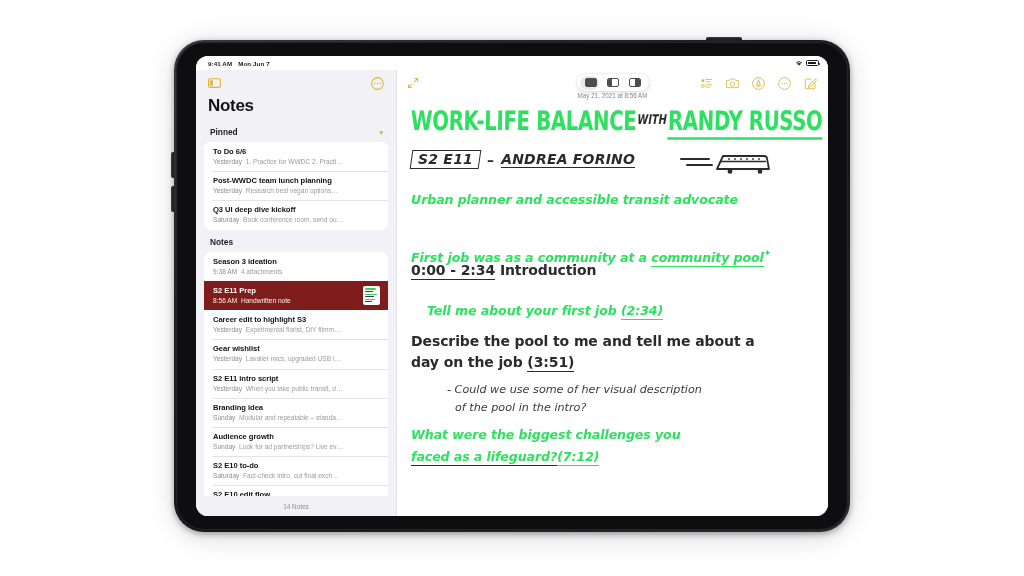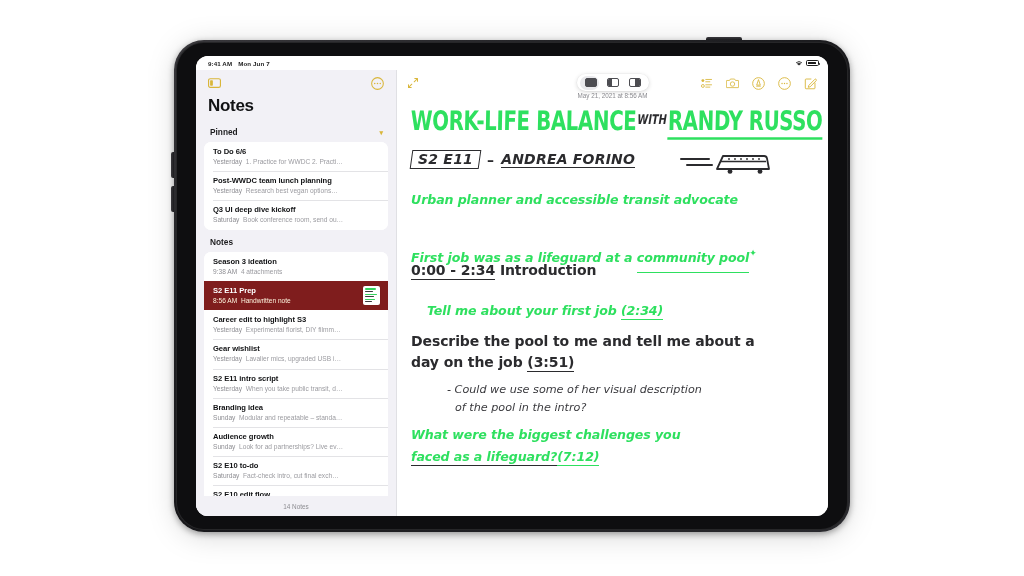--- a/index.html
+++ b/index.html
@@ -332,21 +332,21 @@
 
   
   .doodle { position: absolute; left: 282px; top: 48px; }
 
   .body-line { font-size: 12.6px; font-weight: bold; letter-spacing: -0.1px; font-style: italic; }
   .body-line.upright { font-style: normal; }
   .sub-note { font-size: 11.2px; font-style: italic; color: #3a3a3e; font-weight: normal; }
 
   .wavy {
     border-bottom: 1.8px solid #2ee05f;
-    padding-bottom: 7px;
+    padding-bottom: 1px;
   }
   .uline-thin-g { border-bottom: 1.4px solid #2ee05f; padding-bottom: 1px; }
   .uline-thin-k { border-bottom: 1.4px solid #2b2b2e; padding-bottom: 1px; }
 
   .sparkle { color: #2ee05f; font-size: 9px; vertical-align: 6px; }
 </style>
 </head>
 <body>
 
 <div id="stage">
@@ -621,21 +621,21 @@
                 <circle cx="74" cy="9" r="0.9" fill="#2b2b2e"></circle>
                 <circle cx="80" cy="9" r="0.9" fill="#2b2b2e"></circle>
                 <circle cx="51" cy="21.4" r="2.4" fill="#2b2b2e"></circle>
                 <circle cx="81" cy="21.4" r="2.4" fill="#2b2b2e"></circle>
               </svg>
             </div>
 
             <div class="hw body-line green" style="left:14px; top:92px;">Urban planner and accessible transit advocate</div>
 
 
-            <div class="hw body-line green" style="left:14px; top:147px;"><span>First job was as a lifeguard at a </span><span class="wavy">community pool</span><span class="sparkle">✦</span></div>
+            <div class="hw body-line green" style="left:14px; top:147px;"><span>First job was as a community at a </span><span class="wavy">community pool</span><span class="sparkle">✦</span></div>
 
             <div class="hw body-line upright" style="left:14px; top:161px; font-size:14px;"><span class="uline-thin-k">0:00 - 2:34</span><span> Introduction</span></div>
 
             <div class="hw body-line green" style="left:30px; top:203px;"><span>Tell me about your first job </span><span class="uline-thin-g">(2:34)</span></div>
 
             <div class="hw body-line upright" style="left:14px; top:232px; font-size:14px;">Describe the pool to me and tell me about a</div>
 
             <div class="hw body-line upright" style="left:14px; top:253px; font-size:14px;"><span>day on the job </span><span class="uline-thin-k">(3:51)</span></div>
 
             <div class="hw sub-note" style="left:50px; top:282px;">- Could we use some of her visual description</div>

